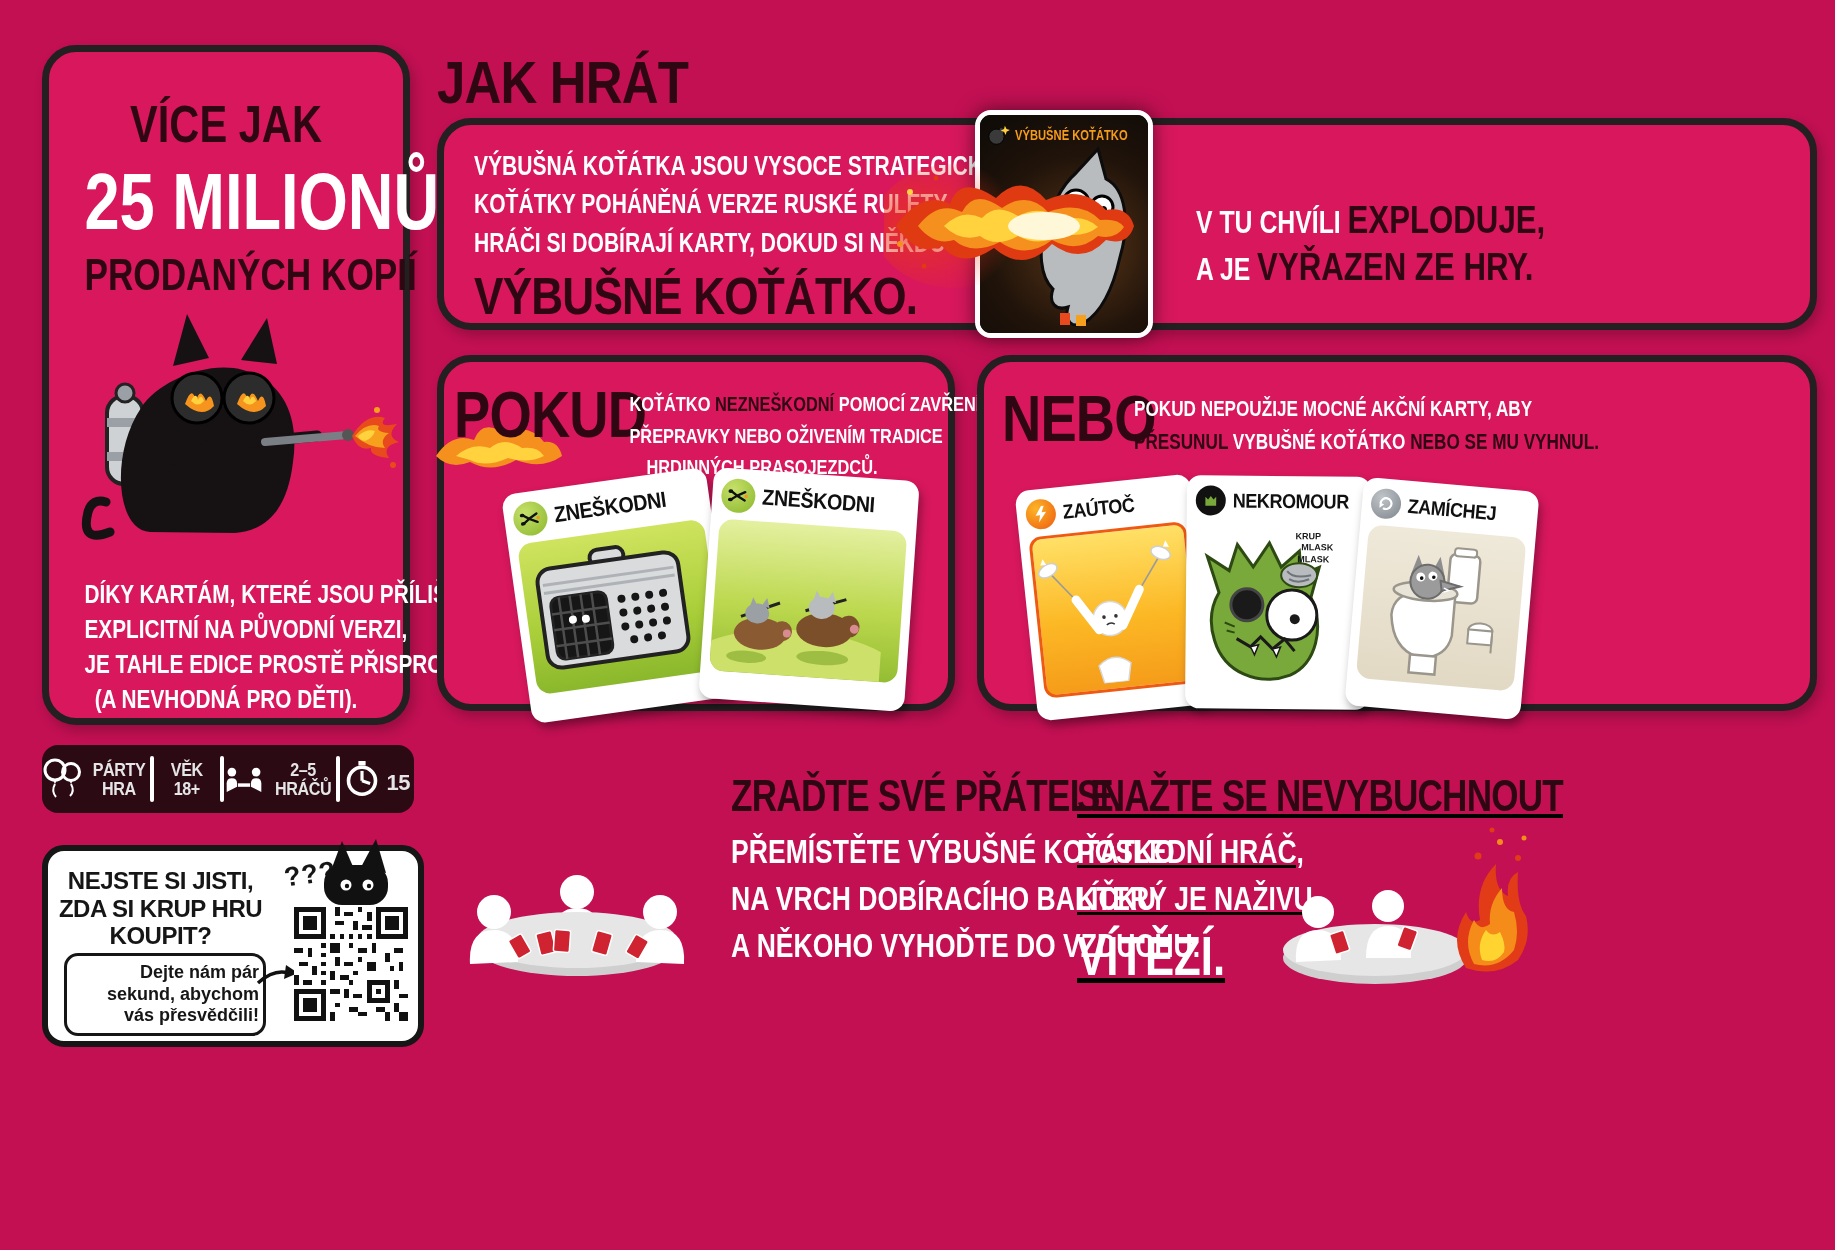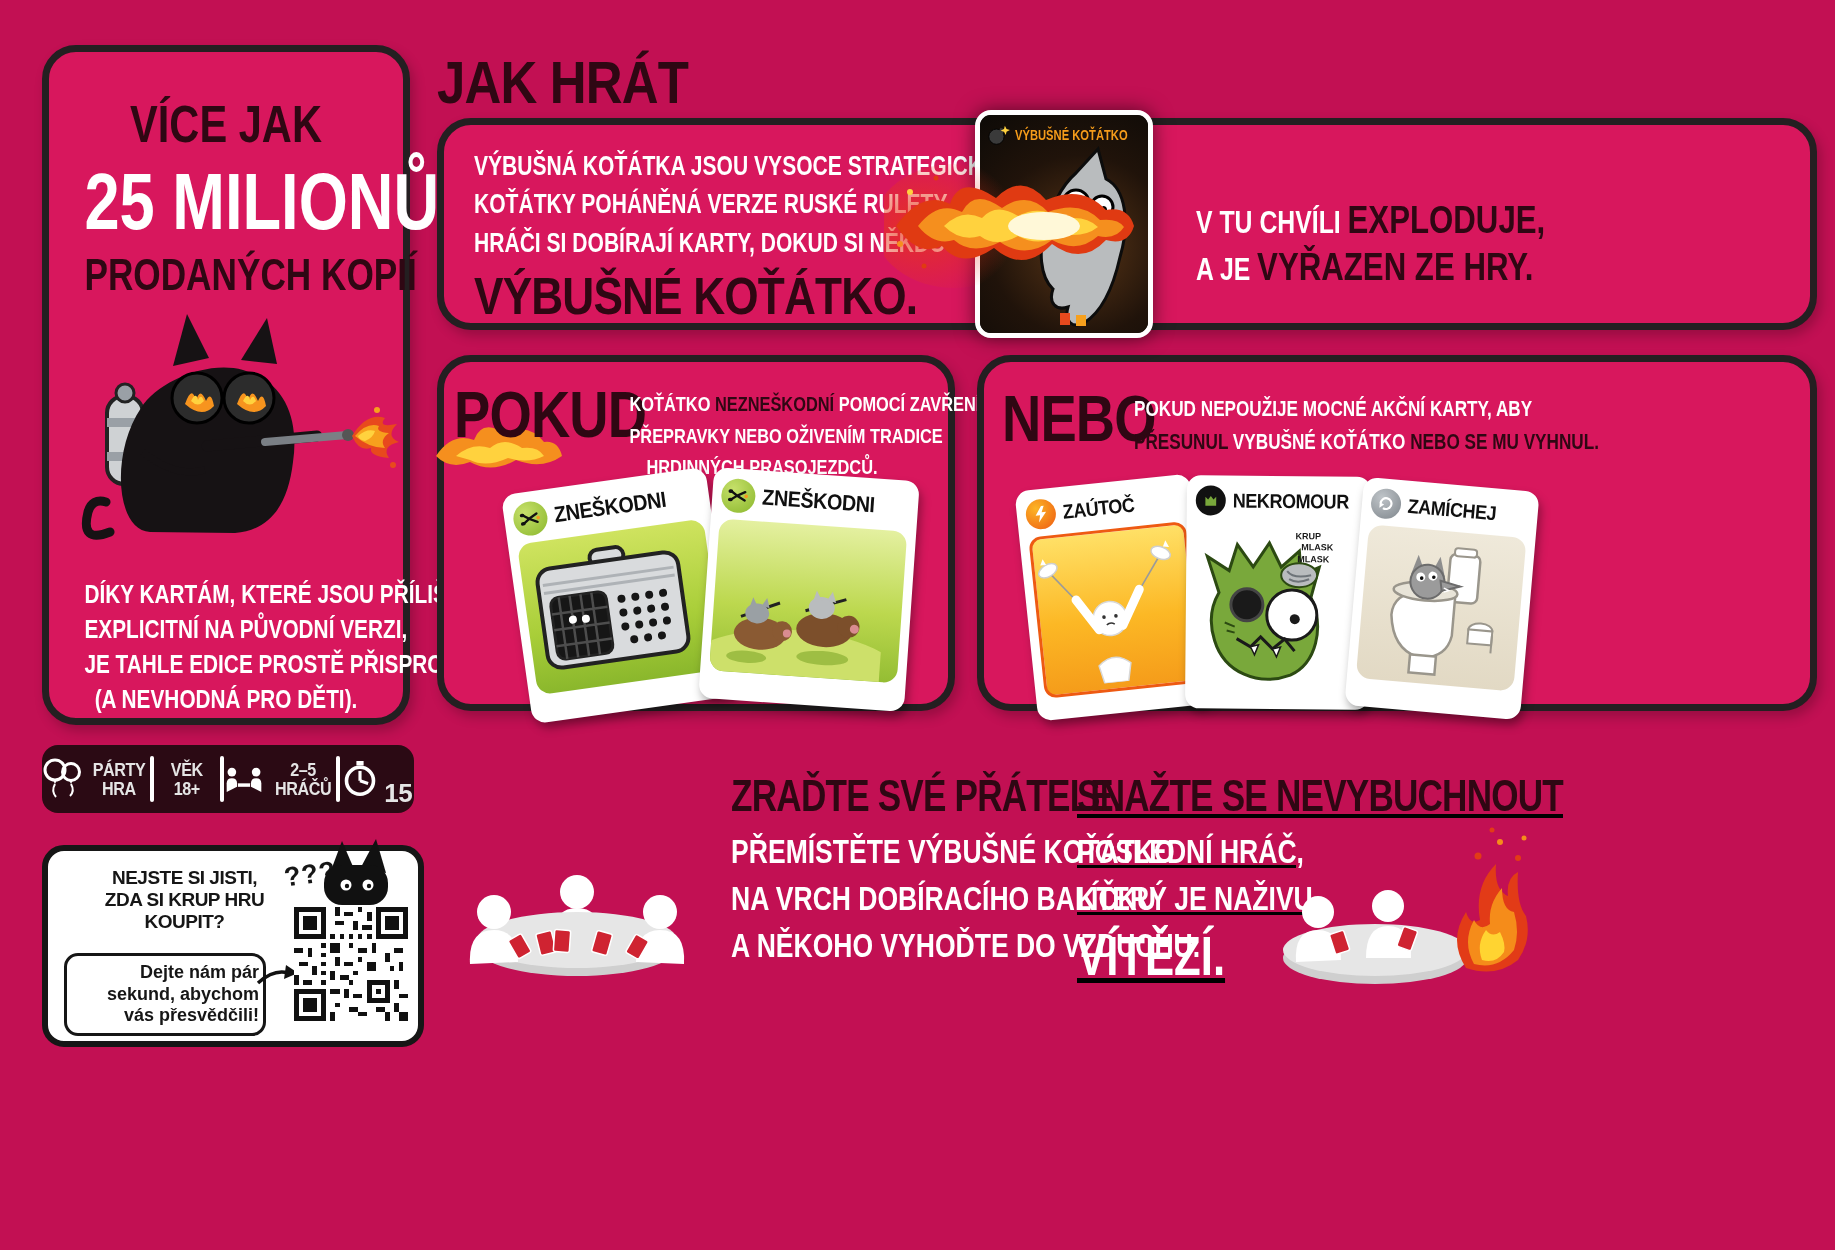--- a/index.html
+++ b/index.html
@@ -24,21 +24,21 @@
   .inner{border-radius:14px;overflow:hidden;position:relative;}
   
   .badges{position:absolute;left:30px;top:745px;width:372px;height:68px;background:#2b0a14;
     border-radius:16px;display:flex;align-items:center;color:#e5e5e5;}
   .badges .sec{display:flex;align-items:center;justify-content:center;gap:6px;height:100%;}
   .badges .sep{width:4px;height:46px;background:#fff;border-radius:2px;flex:0 0 auto;}
   .badges .tt{font-size:19px;line-height:1.02;text-align:center;letter-spacing:-.5px;}
   
   .qrbox{position:absolute;left:30px;top:845px;width:370px;height:190px;background:#fff;
     border:6px solid #161616;border-radius:22px;color:#161616;}
-  .qrbox .q{position:absolute;left:24px;top:16px;width:225px;text-align:center;font-size:19px;line-height:1.15;letter-spacing:-.5px;}
+  .qrbox .q{position:absolute;left:0;top:16px;width:225px;text-align:center;font-size:24px;line-height:1.15;letter-spacing:-.5px;}
   .pitch{position:absolute;left:16px;top:102px;width:188px;border:3px solid #161616;border-radius:14px;
     padding:6px 4px;text-align:right;font-size:18px;line-height:1.2;font-weight:700;}
   .marks{position:absolute;left:236px;top:8px;font-size:27px;transform:rotate(-8deg);letter-spacing:1px;}
   .bigword{font-size:64px;color:var(--dark);letter-spacing:-1px;}
 </style>
 </head>
 <body>
 
 <div class="stage">
 
@@ -390,21 +390,21 @@
         </div>
     </div>
     <div class="sep"></div>
     <div class="sec" style="flex:1;">
       <svg width="36" height="40" viewBox="0 0 40 44">
         <circle cx="20" cy="24" r="15" fill="none" stroke="#fff" stroke-width="4"></circle>
         <line x1="20" y1="24" x2="20" y2="13" stroke="#fff" stroke-width="3.5"></line>
         <line x1="20" y1="24" x2="29" y2="27" stroke="#fff" stroke-width="3.5"></line>
         <rect x="16" y="2" width="8" height="5" fill="#fff"></rect>
       </svg>
-      <span class="tt" style="font-size:26px;align-self:flex-end;padding-bottom:6px;">15</span>
+      <span class="tt" style="font-size:22px;align-self:flex-end;padding-bottom:19px;">15</span>
     </div>
   </div>
 
   <div class="qrbox">
     <div class="q">
       <span class="ln">NEJSTE SI JISTI,</span>
       <span class="ln">ZDA SI KRUP HRU</span>
       <span class="ln">KOUPIT?</span>
     </div>
     <span class="marks">???</span>

